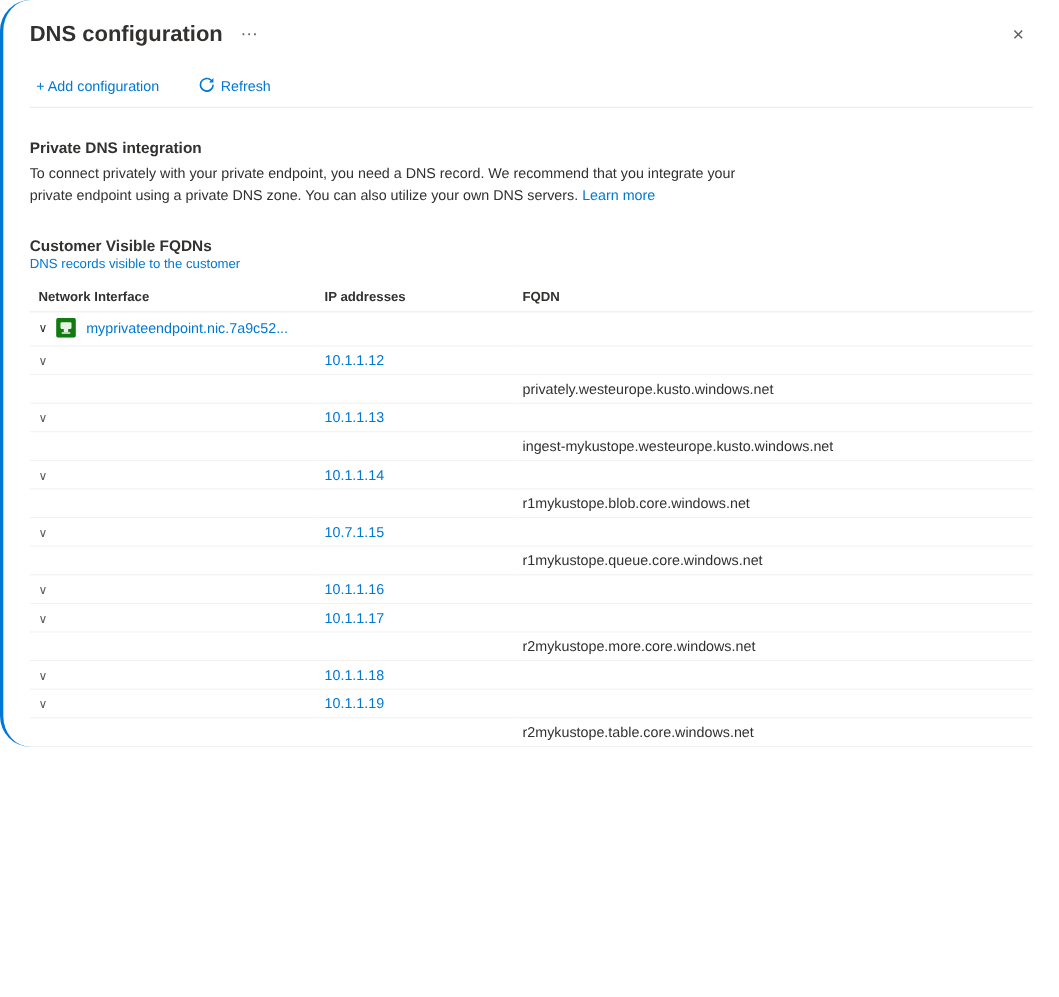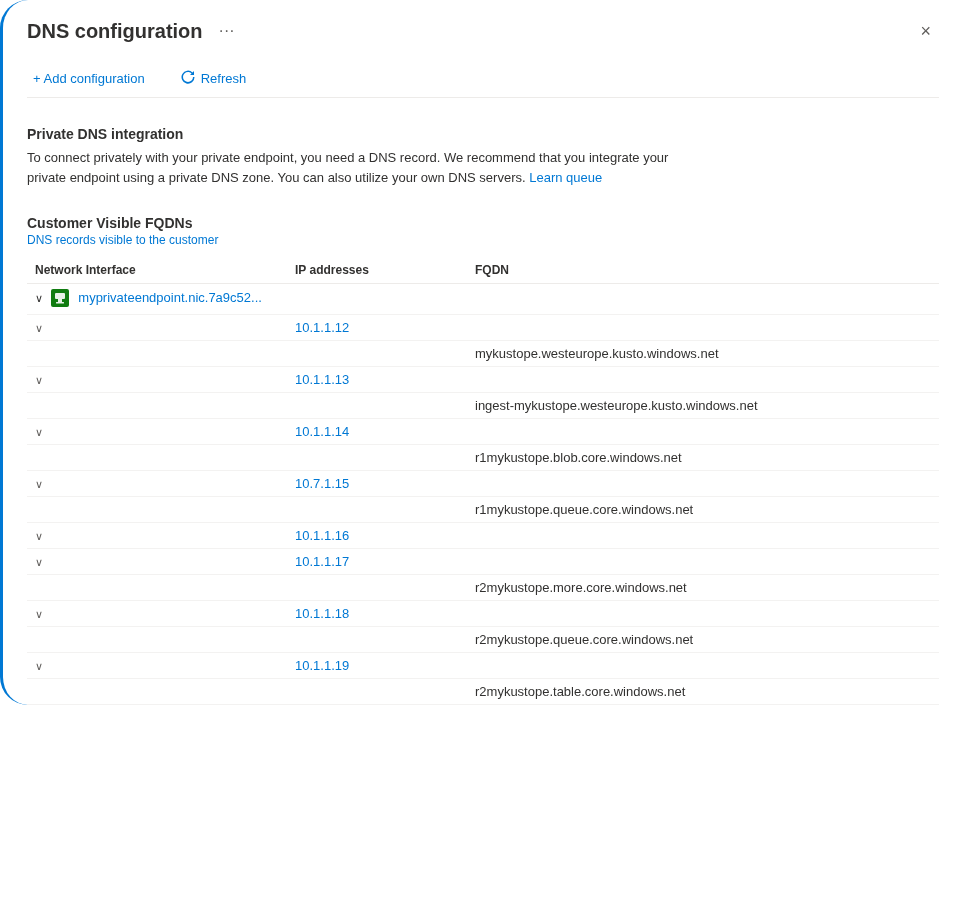--- a/index.html
+++ b/index.html
@@ -178,21 +178,21 @@
         </svg>
       </span>
       <span>Refresh</span>
     </a>
   </div>
 
   <div class="section">
     <div class="section-title">Private DNS integration</div>
     <div class="section-desc">
       <span>To connect privately with your private endpoint, you need a DNS record. We recommend that you integrate your private endpoint using a private DNS zone. You can also utilize your own DNS servers.</span>
-      <a class="link">Learn queue</a>
+      <a class="link">Learn more</a>
     </div>
   </div>
 
   <div class="fqdns-section">
     <div class="fqdns-title">Customer Visible FQDNs</div>
     <div class="fqdns-subtitle">DNS records visible to the customer</div>
 
     <table class="table">
       <thead>
         <tr>
@@ -223,21 +223,21 @@
       <span class="chevron-btn">
         <span style="font-size:11px; color:#605e5c;">∨</span>
       </span>
     </td>
     <td class="col-ip"><span class="ip-addr">10.1.1.12</span></td>
     <td class="col-fqdn"></td>
   </tr>
           <tr class="row-fqdn">
     <td class="indent-1"></td>
     <td class="col-ip"></td>
-    <td class="col-fqdn"><span class="fqdn-text">mykustope.westeurope.kusto.windows.net</span></td>
+    <td class="col-fqdn"><span class="fqdn-text">privately.westeurope.kusto.windows.net</span></td>
   </tr>
           <tr>
     <td class="indent-1">
       <span class="chevron-btn">
         <span style="font-size:11px; color:#605e5c;">∨</span>
       </span>
     </td>
     <td class="col-ip"><span class="ip-addr">10.1.1.13</span></td>
     <td class="col-fqdn"></td>
   </tr>
@@ -298,25 +298,20 @@
     <td class="col-fqdn"><span class="fqdn-text">r2mykustope.more.core.windows.net</span></td>
   </tr>
           <tr>
     <td class="indent-1">
       <span class="chevron-btn">
         <span style="font-size:11px; color:#605e5c;">∨</span>
       </span>
     </td>
     <td class="col-ip"><span class="ip-addr">10.1.1.18</span></td>
     <td class="col-fqdn"></td>
-  </tr>
-          <tr class="row-fqdn">
-    <td class="indent-1"></td>
-    <td class="col-ip"></td>
-    <td class="col-fqdn"><span class="fqdn-text">r2mykustope.queue.core.windows.net</span></td>
   </tr>
           <tr>
     <td class="indent-1">
       <span class="chevron-btn">
         <span style="font-size:11px; color:#605e5c;">∨</span>
       </span>
     </td>
     <td class="col-ip"><span class="ip-addr">10.1.1.19</span></td>
     <td class="col-fqdn"></td>
   </tr>

